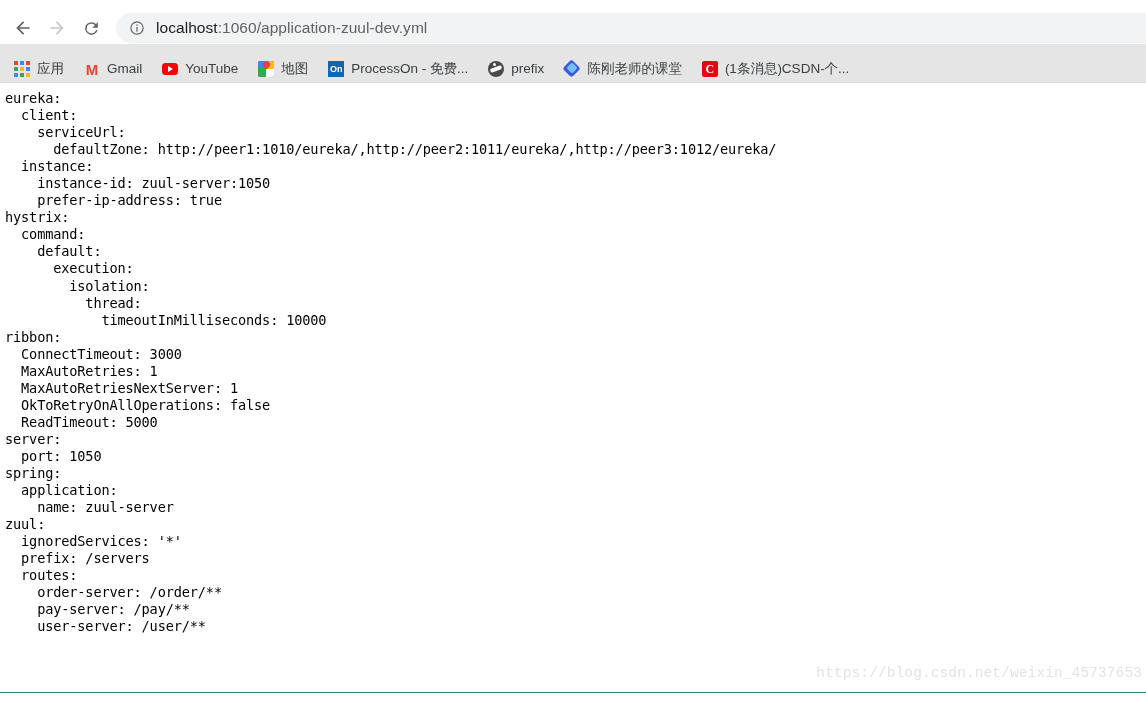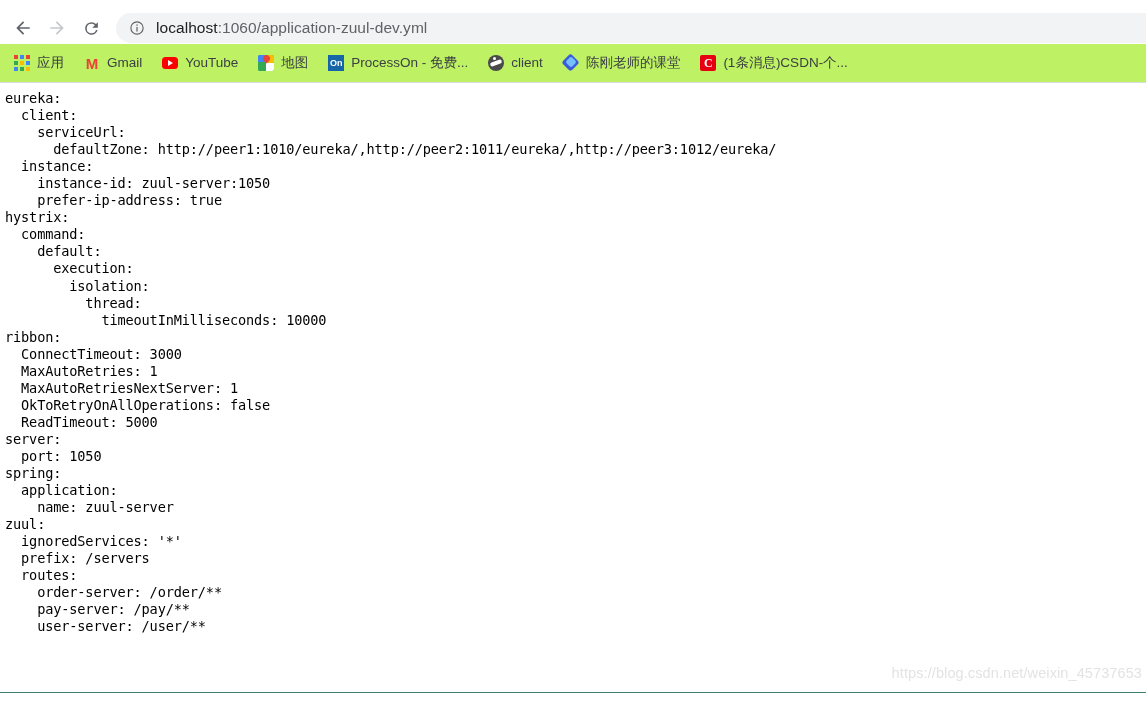--- a/index.html
+++ b/index.html
@@ -60,25 +60,25 @@
     white-space: nowrap;
     overflow: hidden;
   }
   .omnibox-text .host { color: #202124; }
   .omnibox-text .rest { color: #5f6368; }
 
   
   .bookmarks-bar {
     height: 39px;
     display: flex;
-    align-items: center;
+    align-items: flex-end;
     padding-left: 12px;
     box-sizing: border-box;
     border-bottom: 1px solid #dadce0;
-    background: #bef264;
+    background: #e5e5e5;
   }
   .bm {
     display: flex;
     align-items: center;
     height: 26px;
     padding: 0 9px 0 2px;
     margin-right: 9px;
     border-radius: 4px;
     white-space: nowrap;
   }
@@ -154,21 +154,21 @@
     font-size: 13.6px;
     line-height: 17.05px;
     color: #000000;
     white-space: pre;
     letter-spacing: -0.15px;
   }
   .watermark {
     position: absolute;
     right: 4px;
     bottom: 21px;
-    font-family: Liberation Sans, sans-serif;
+    font-family: Liberation Mono, monospace;
     font-size: 14.5px;
     color: #e3e3e3;
     white-space: nowrap;
     letter-spacing: 0.1px;
   }
   .bottom-rule {
     position: absolute;
     left: 0;
     right: 0;
     bottom: 9px;
@@ -257,21 +257,21 @@
 
   <div class="bm">
     <span class="bm-icon ico-on">
         <span>On</span>
       </span>
     <span class="bm-label">ProcessOn - 免费...</span>
   </div>
 
   <div class="bm">
     <span class="bm-icon ico-github"></span>
-    <span class="bm-label">client</span>
+    <span class="bm-label">prefix</span>
   </div>
 
   <div class="bm">
     <span class="bm-icon ico-diamond">
       <span class="d1"></span>
         <span class="d2"></span>
     </span>
     <span class="bm-label">陈刚老师的课堂</span>
   </div>
 

